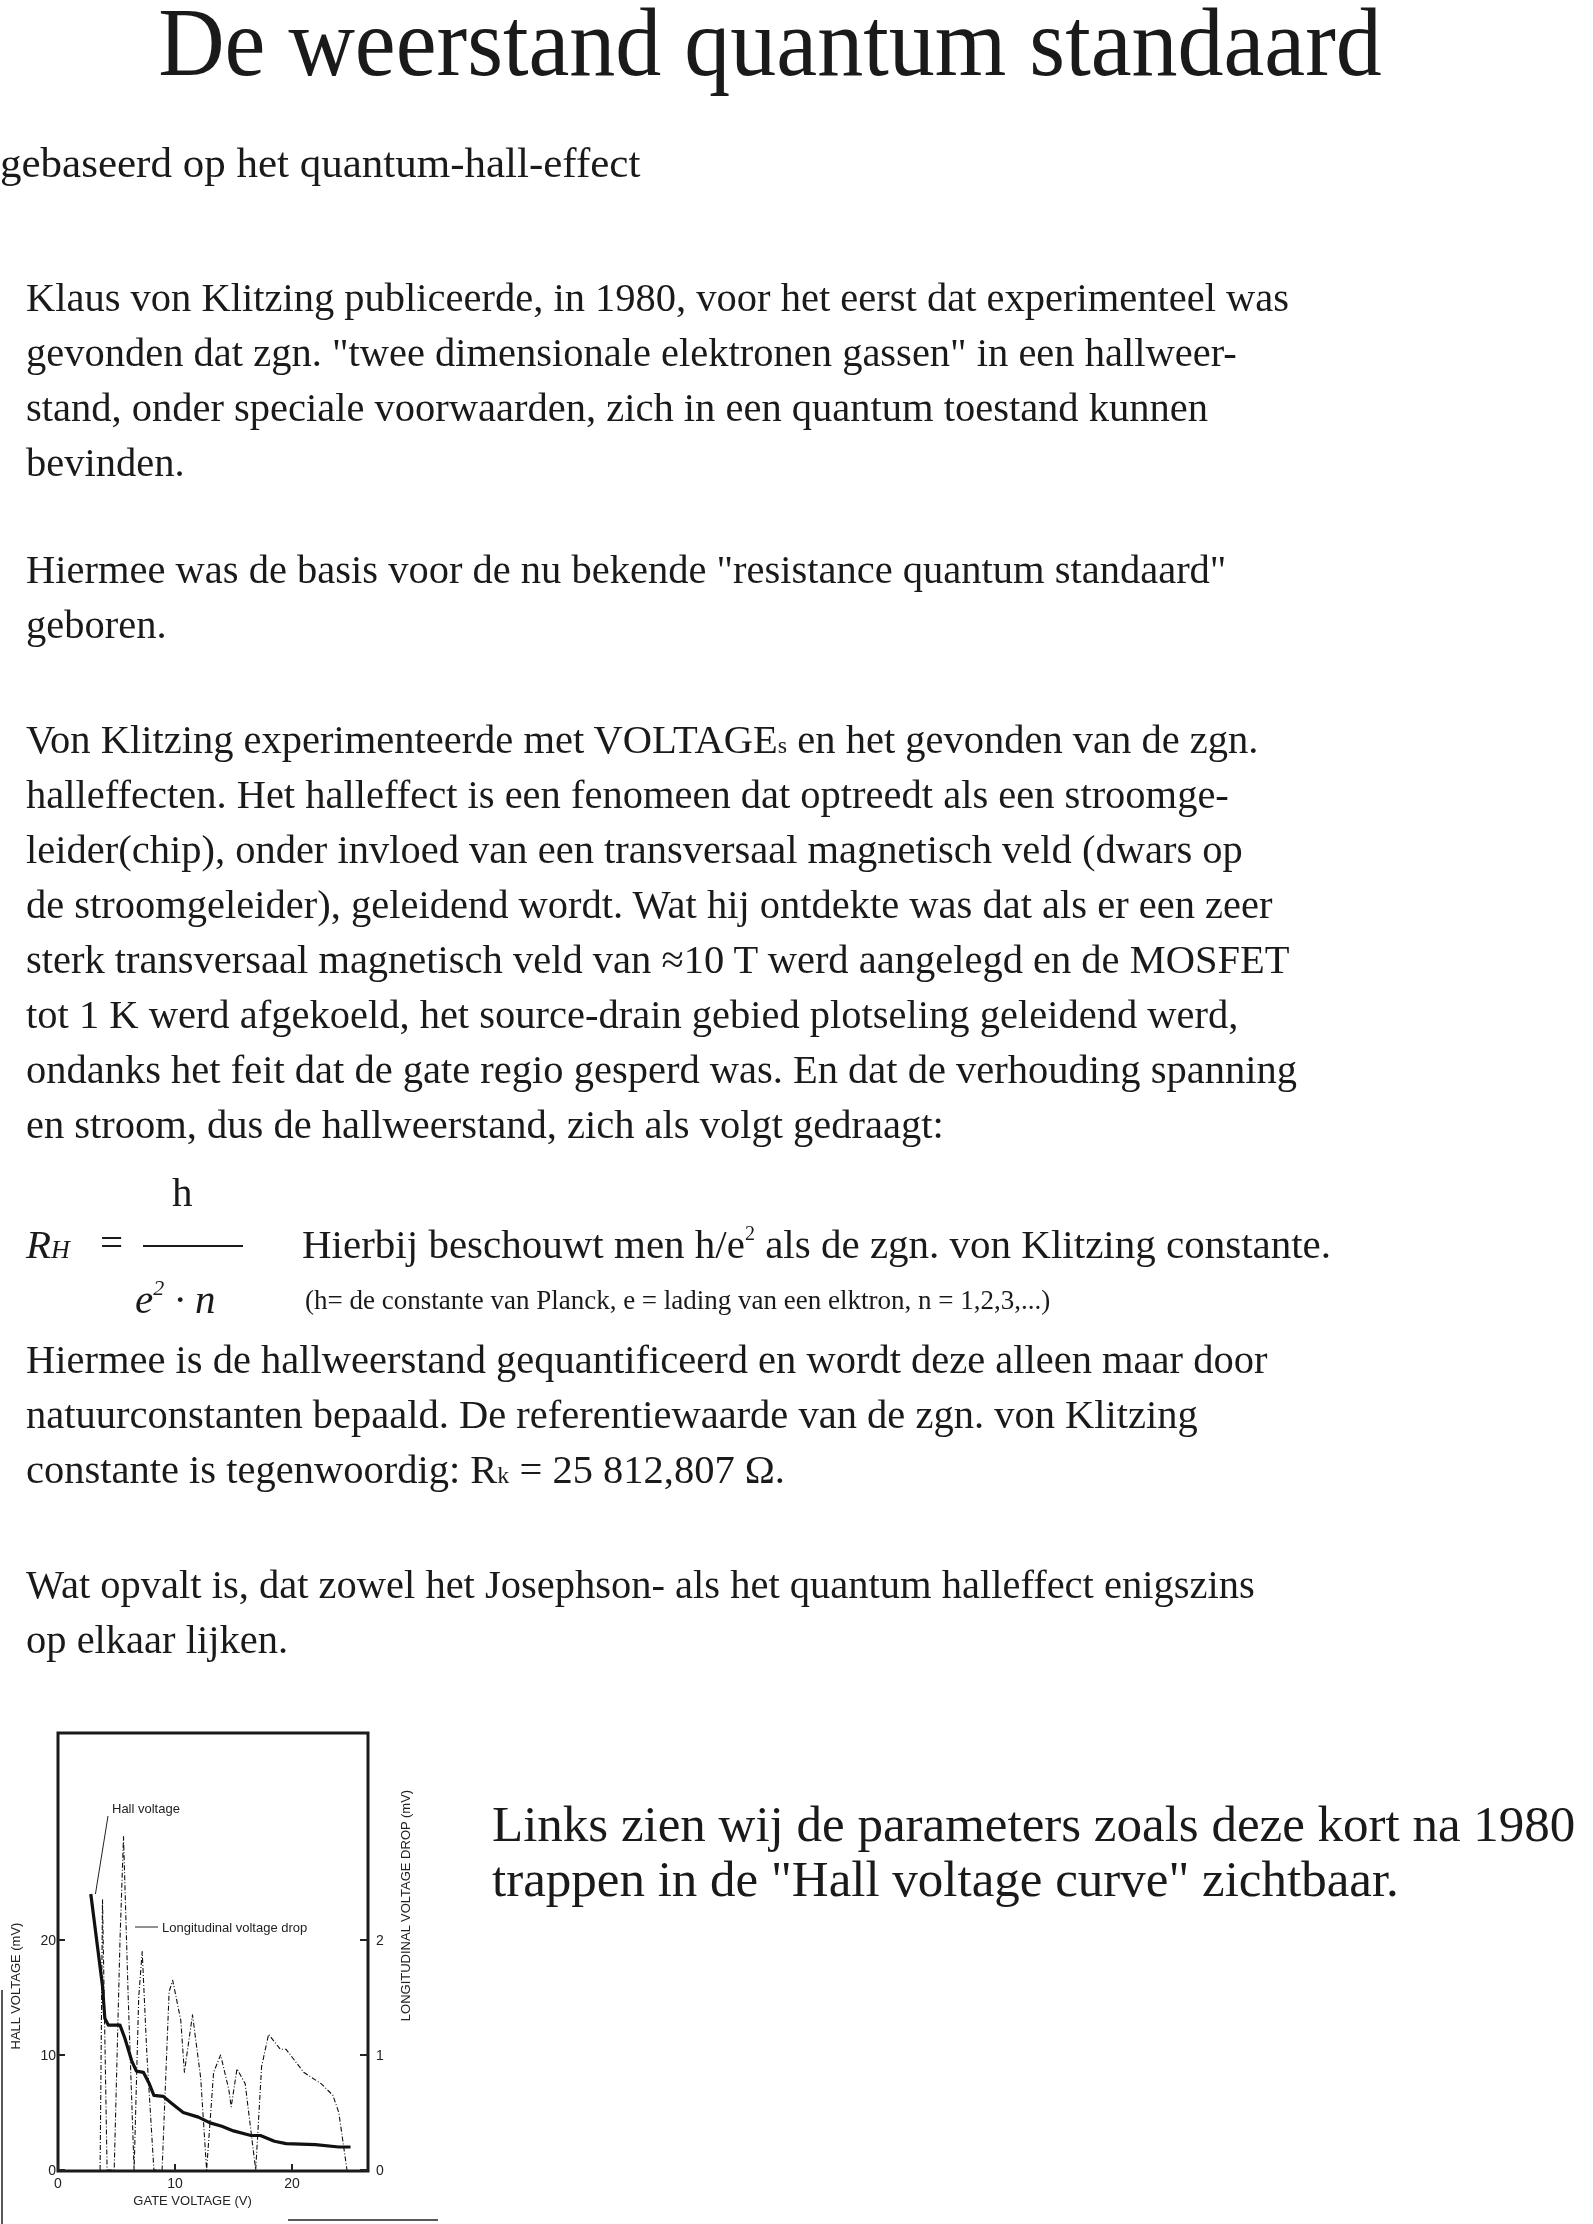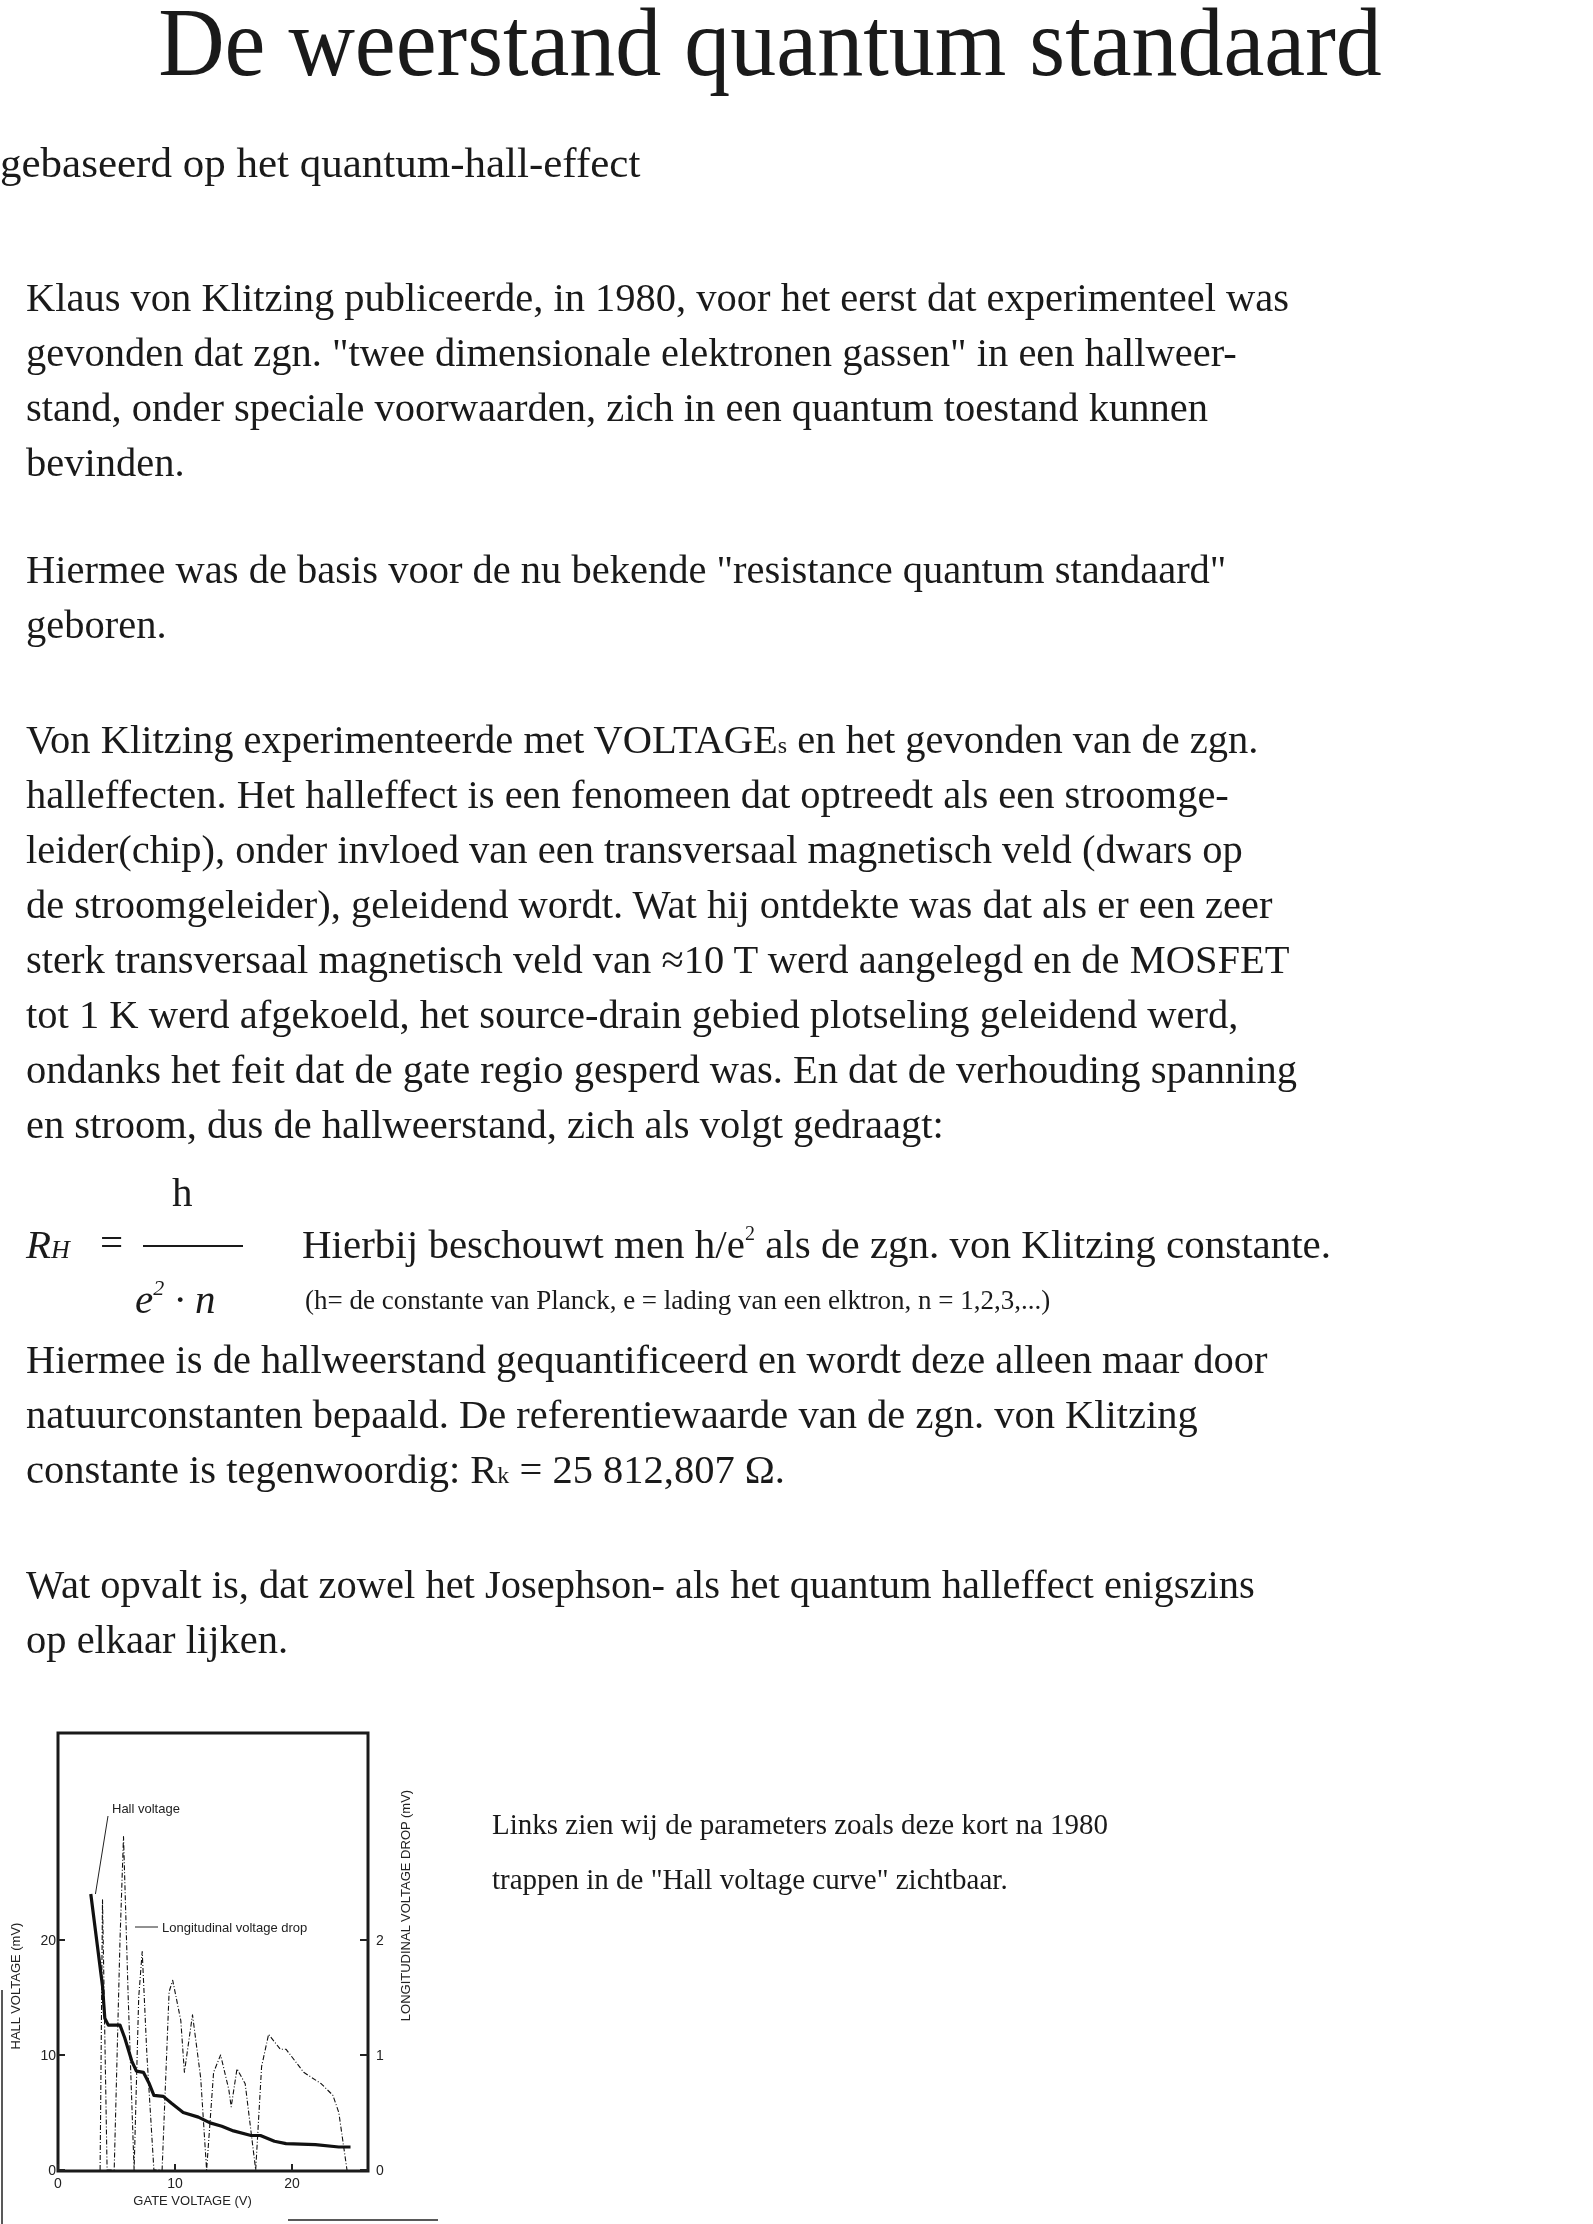--- a/index.html
+++ b/index.html
@@ -27,21 +27,21 @@
   .f-rh { position: absolute; left: 26px; top: 1220px; font-size: 41px; font-style: italic; }
   .f-rh .sub { font-size: 26px; }
   .f-eq { position: absolute; left: 100px; top: 1218px; font-size: 41px; }
   .f-bar { position: absolute; left: 143px; top: 1245px; width: 100px; height: 2px; background: #1a1a1a; }
   .f-den { position: absolute; left: 135px; top: 1275px; font-size: 41px; font-style: italic; }
   .f-den sup { font-size: 22px; vertical-align: 18px; }
   .f-desc { position: absolute; left: 302px; top: 1220px; font-size: 41px; white-space: nowrap; }
   .f-desc sup { font-size: 20px; vertical-align: 18px; }
   .f-note { position: absolute; left: 305px; top: 1285px; font-size: 27px; white-space: nowrap; text-align: center; }
   .fig-text {
-    position: absolute; left: 492px; top: 1797px; font-size: 29px; line-height: 55px; white-space: nowrap; font-family: Liberation Serif, serif;
+    position: absolute; left: 492px; top: 1797px; font-size: 51px; line-height: 55px; white-space: nowrap; font-family: Liberation Serif, serif;
   }
   .fig-text .line { display: block; height: 55px; }
   .figure { position: absolute; left: 0; top: 1700px; width: 470px; height: 524px; }
   .figure svg { display: block; }
   .ax-label { font-family: "Liberation Sans", "DejaVu Sans", sans-serif; font-size: 13px; fill: #222; }
   .ax-tick { font-family: "Liberation Sans", "DejaVu Sans", sans-serif; font-size: 14px; fill: #222; }
 </style>
 </head>
 <body>
 

